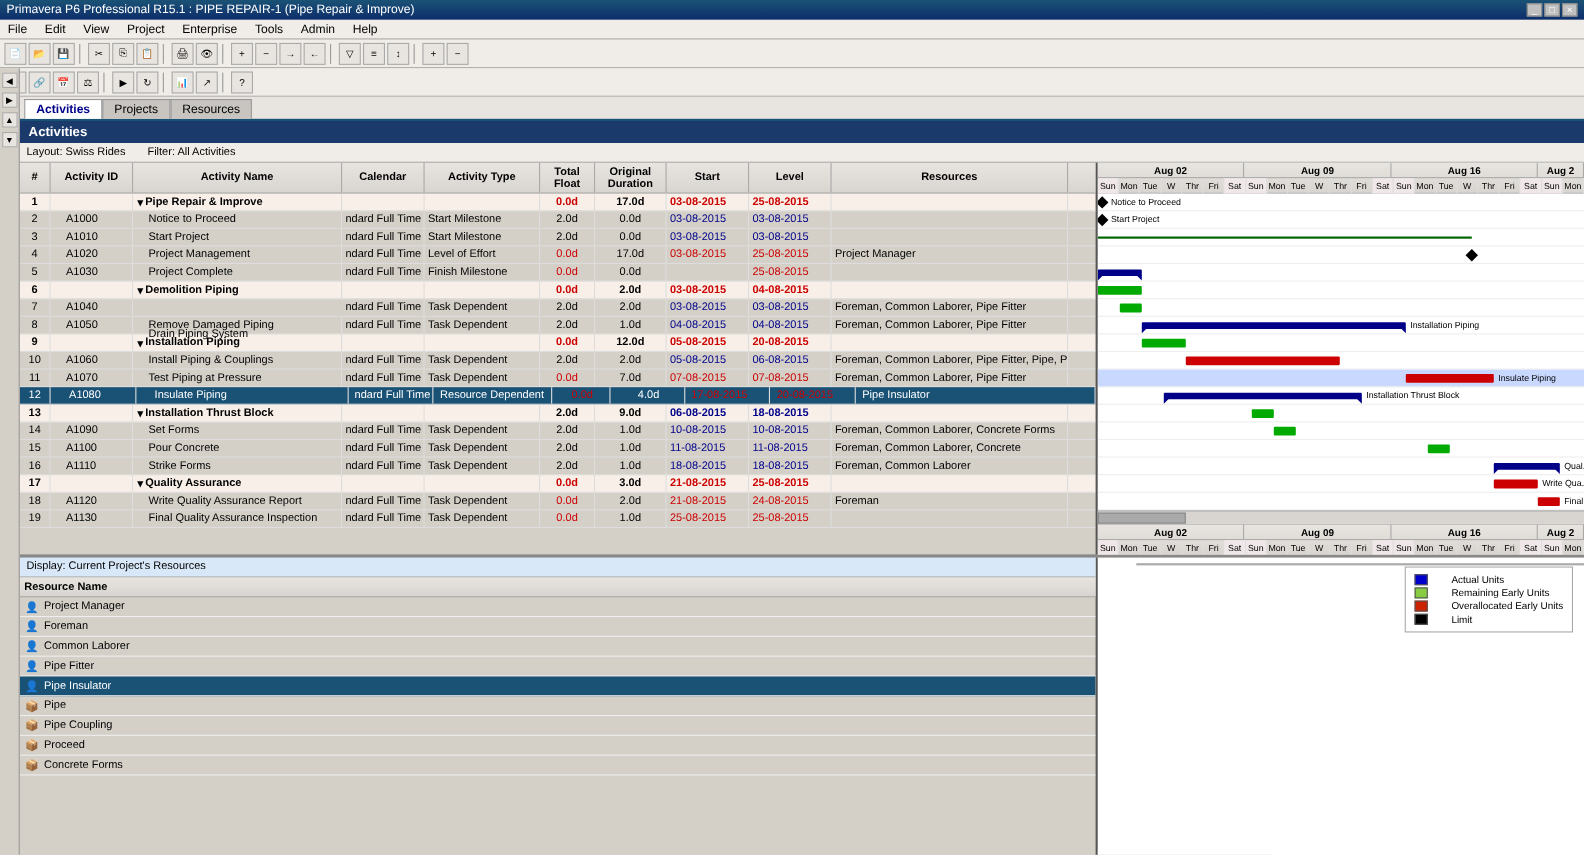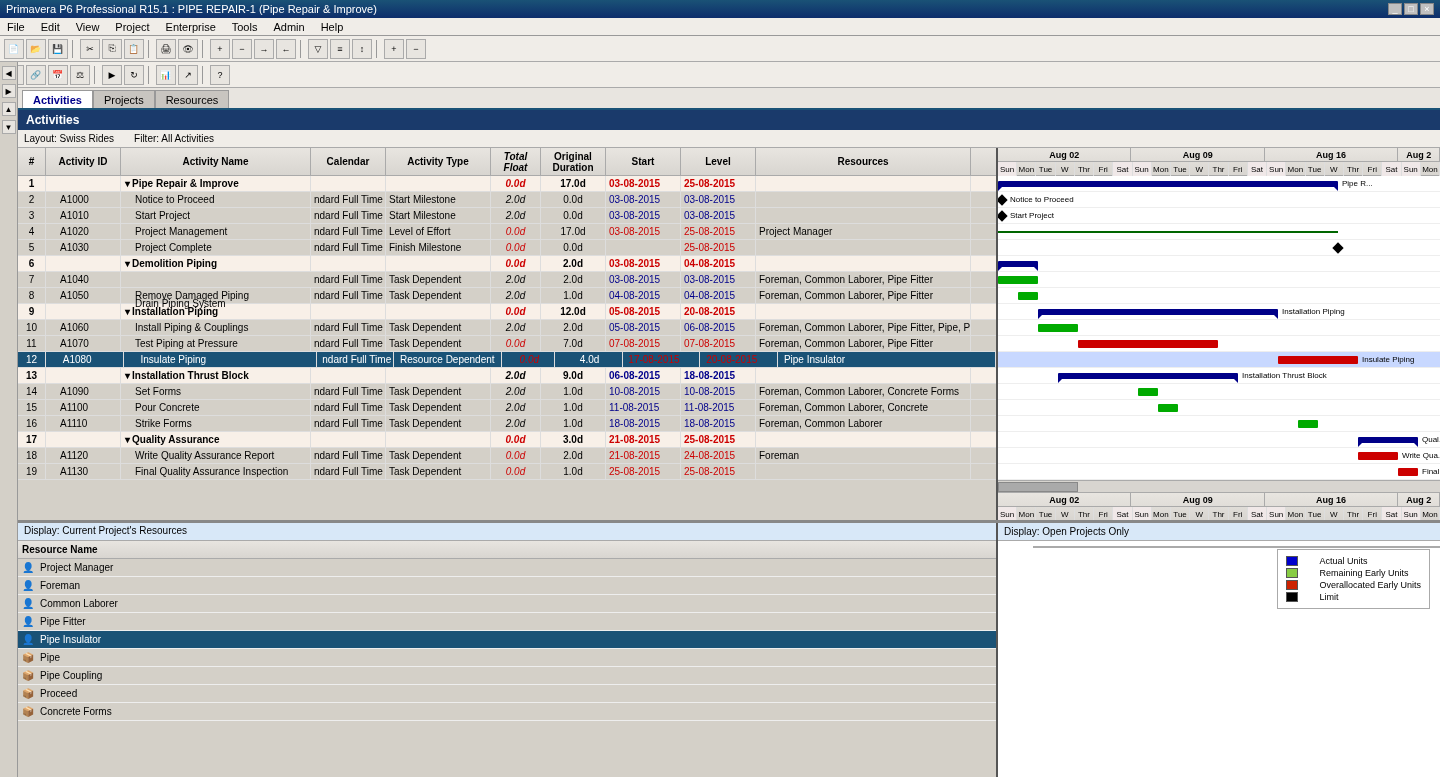--- a/index.html
+++ b/index.html
@@ -167,21 +167,21 @@
       display: flex;
       align-items: center;
     }
 
     
     .c-num { width: 28px; min-width: 28px; justify-content: center; }
     .c-id { width: 75px; min-width: 75px; }
     .c-name { width: 190px; min-width: 190px; }
     .c-cal { width: 75px; min-width: 75px; }
     .c-type { width: 105px; min-width: 105px; }
-    .c-float { width: 50px; min-width: 50px; justify-content: center; font-style: italic; }
+    .c-float { width: 50px; min-width: 50px; justify-content: center; }
     .c-dur { width: 65px; min-width: 65px; justify-content: center; }
     .c-start { width: 75px; min-width: 75px; }
     .c-finish { width: 75px; min-width: 75px; }
     .c-res { width: 215px; min-width: 215px; }
 
     
     #gantt-header {
       background: linear-gradient(to bottom, #e8e5e0, #d8d5d0);
       border-bottom: 1px solid #aaa;
       height: 28px;
@@ -768,26 +768,20 @@
             <div class="gantt-day">W</div>
             <div class="gantt-day">Thr</div>
             <div class="gantt-day">Fri</div>
             <div class="gantt-day weekend">Sat</div>
             <div class="gantt-day weekend">Sun</div>
             <div class="gantt-day">Mon</div>
           </div>
         </div>
 
         <div id="gantt-body">
-            <div class="gantt-row">
-              <div class="gantt-bar bar-summary" style="left: 0px; width: 340px; height: 6px; top: 5px;"></div>
-              <div style="position: absolute; left: 0px; top: 10px; width: 0px; height: 0px; border-top: 5px solid rgb(0, 0, 136); border-right: 5px solid transparent;"></div>
-              <div style="position: absolute; left: 335px; top: 10px; width: 0px; height: 0px; border-top: 5px solid rgb(0, 0, 136); border-left: 5px solid transparent;"></div>
-              <span class="gantt-label" style="left: 344px; color: rgb(0, 0, 0);">Pipe R...</span>
-            </div>
             <div class="gantt-row">
               <div class="gantt-milestone-diamond" style="left: 0px;"></div>
               <span class="gantt-label" style="left: 12px; color: rgb(0, 0, 0);">Notice to Proceed</span>
             </div>
             <div class="gantt-row">
               <div class="gantt-milestone-diamond" style="left: 0px;"></div>
               <span class="gantt-label" style="left: 12px; color: rgb(0, 0, 0);">Start Project</span>
             </div>
             <div class="gantt-row">
               <div style="position: absolute; left: 0px; width: 340px; height: 2px; background: rgb(0, 102, 0); top: 7px;"></div>
@@ -937,23 +931,20 @@
   </div>
             <div class="res-row">
     <span class="res-icon" style="font-size:10px;">📦</span>
     <span>Concrete Forms</span>
   </div>
           </div>
 
       </div>
 
       <div id="res-chart-section">
-        <div id="res-chart-header">
-          <span>Display: Open Projects Only</span>
-        </div>
         <div id="res-chart-body">
 
           <div id="res-legend">
             <div class="legend-item">
               <div class="legend-color" style="background:#0000cc;"></div>
               <span>Actual Units</span>
             </div>
             <div class="legend-item">
               <div class="legend-color" style="background:#88cc44;"></div>
               <span>Remaining Early Units</span>

